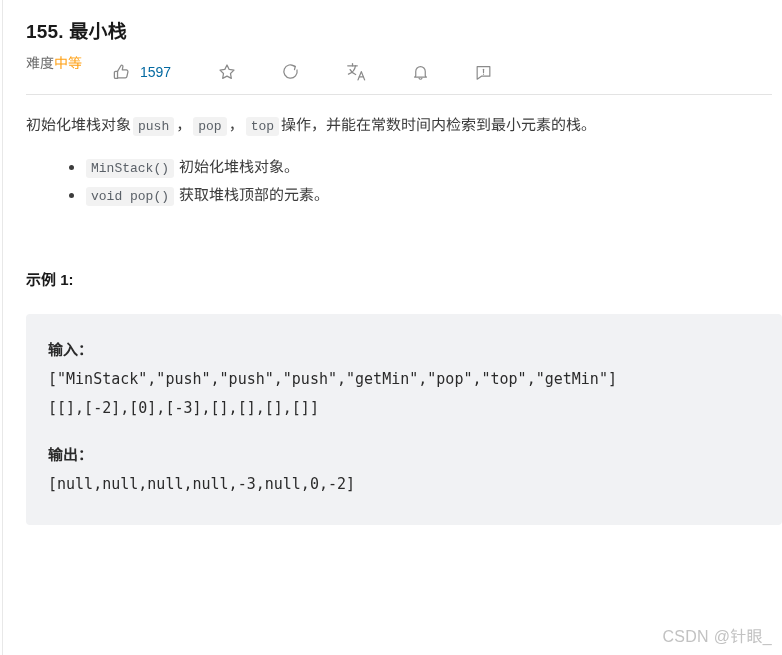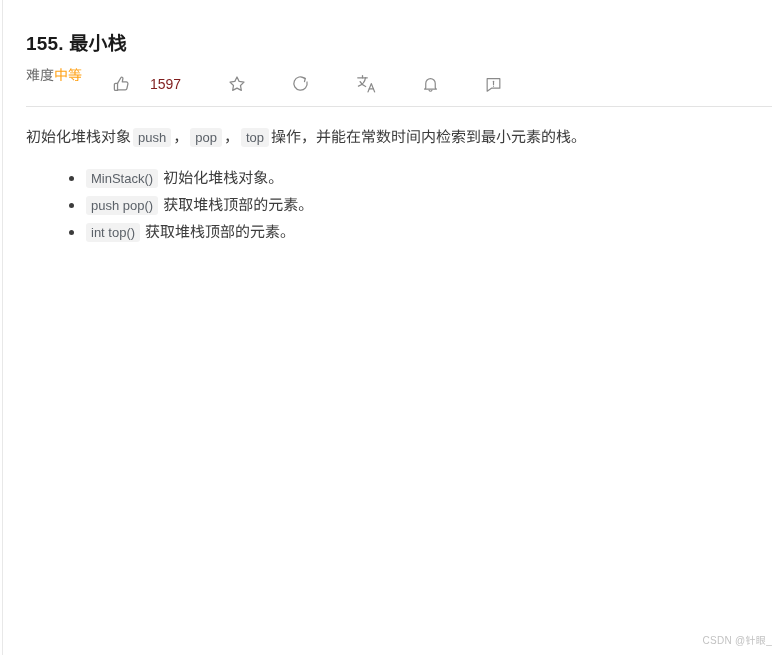--- a/index.html
+++ b/index.html
@@ -28,21 +28,21 @@
     position: absolute;
     left: 2px;
     top: 0;
     width: 1px;
     height: 655px;
     background: #e8e8e8;
   }
   .content {
     position: absolute;
     left: 26px;
-    top: 12px;
+    top: 0;
     width: 756px;
     height: 608px;
   }
 
   
   .title {
     font-size: 19px;
     font-weight: bold;
     color: #1a1a1a;
     letter-spacing: .2px;
@@ -68,22 +68,22 @@
   .meta-spacer { width: 30px; }
   .icon-btn {
     display: flex;
     align-items: center;
     color: #8a8a8a;
     cursor: pointer;
   }
   .icon-btn svg { display: block; }
   .like-count {
     font-size: 14px;
-    color: #7f1d1d;
-    margin-left: 19px;
+    color: #0369a1;
+    margin-left: 9px;
   }
   .gap-lg { width: 46px; }
   .gap-md { width: 44px; }
 
   .divider {
     height: 1px;
     background: #e3e3e3;
     width: 746px;
     margin-top: 2px;
   }
@@ -92,21 +92,21 @@
   .para {
     font-size: 15px;
     line-height: 26px;
     color: #3c3c3c;
     margin: 0;
     padding-top: 17px;
   }
   .para.second { padding-top: 21px; }
 
   code.inline {
-    font-family: Liberation Sans, sans-serif;
+    font-family: Liberation Mono, monospace;
     font-size: 13px;
     background: #f2f2f2;
     color: #5b6168;
     border-radius: 3px;
     padding: 2px 5px;
     margin: 0 2px;
     white-space: nowrap;
   }
 
   ul.method-list {
@@ -158,21 +158,21 @@
     white-space: pre;
   }
   .code-block .line.label { font-weight: bold; }
   .code-block .blank { height: 18px; }
 
   
   .watermark {
     position: absolute;
     right: 10px;
     bottom: 8px;
-    font-size: 10px;
+    font-size: 16px;
     color: #c2c2c2;
     letter-spacing: .3px;
   }
 </style>
 </head>
 <body>
 
 <div class="page">
   <div class="left-edge"></div>
 
@@ -256,22 +256,30 @@
       </span>
     </div>
 
     <div class="divider"></div>
 
     <p class="para"><span>初始化堆栈对象</span><code class="inline">push</code><span>，</span><code class="inline">pop</code><span>，</span><code class="inline">top</code><span>操作，并能在常数时间内检索到最小元素的栈。</span></p>
 
 
     <ul class="method-list">
       <li><code class="inline">MinStack()</code><span class="desc">初始化堆栈对象。</span></li>
-      <li><code class="inline">push pop()</code><span class="desc">获取堆栈顶部的元素。</span></li>
-      <li><code class="inline">int top()</code><span class="desc">获取堆栈顶部的元素。</span></li>
+      <li><code class="inline">void pop()</code><span class="desc">获取堆栈顶部的元素。</span></li>
     </ul>
 
-
+    <h2 class="example-heading">示例 1:</h2>
+
+    <div class="code-block">
+      <div class="line label">输入：</div>
+      <div class="line">["MinStack","push","push","push","getMin","pop","top","getMin"]</div>
+      <div class="line">[[],[-2],[0],[-3],[],[],[],[]]</div>
+      <div class="blank"></div>
+      <div class="line label">输出：</div>
+      <div class="line">[null,null,null,null,-3,null,0,-2]</div>
+    </div>
 
   </div>
 
   <div class="watermark">CSDN @针眼_</div>
 </div>
 
 </body></html>

